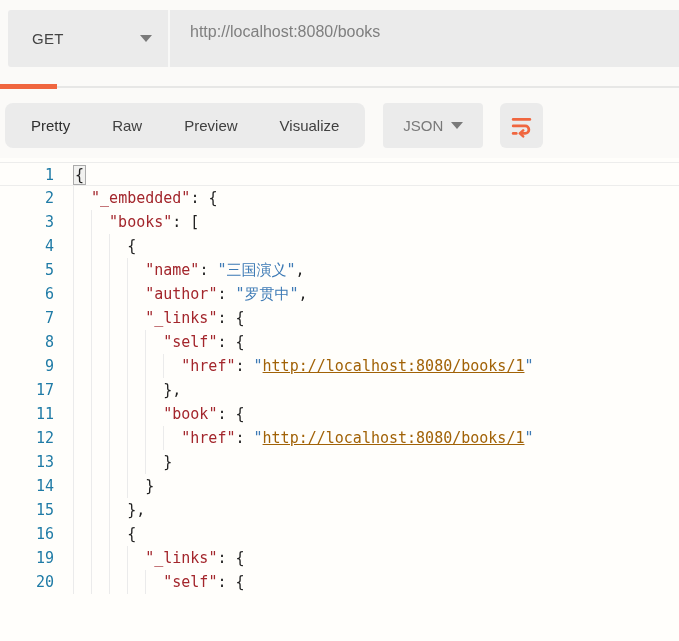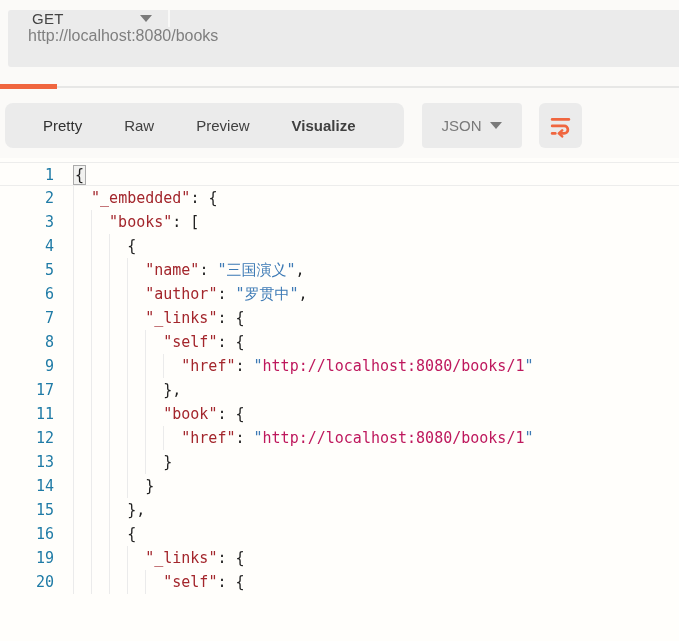--- a/index.html
+++ b/index.html
@@ -7,56 +7,56 @@
   body {
     font-family:"Liberation Sans", sans-serif;
     background:#fbfaf8;
     position:relative;
   }
 
   
   .request-bar {
     position:absolute; left:8px; top:10px; right:0; height:57px;
     background:#ebebeb; border-radius:3px 0 0 3px;
-    display:flex; align-items:stretch;flex-direction:column;
+    display:flex; align-items:stretch;
   }
   .method-select {
     width:162px; display:flex; align-items:center;
     padding:0 16px 0 24px; cursor:pointer;
     border-right:2px solid #f8f8f7;
   }
   .method-label { font-size:15px; color:#444444; letter-spacing:.3px; flex:1; }
   .caret {
     width:0; height:0; border-left:6px solid transparent;
     border-right:6px solid transparent; border-top:7px solid #7a7a7a;
   }
   .url-field {
-    flex:1; display:flex; padding:0 14px 13px 20px;
+    flex:1; display:flex; align-items:center; padding:0 14px 13px 20px;
   }
   .url-text { font-size:16px; color:#7f7f7f; }
 
   
   .tab-hairline {
     position:absolute; left:0; top:86px; width:679px; height:2px; background:#e7e7e6;
   }
   .tab-active-indicator {
     position:absolute; left:0; top:84px; width:57px; height:5px; background:#f0663f;
   }
 
   
   .resp-toolbar {
     position:absolute; left:5px; top:103px; right:0; height:45px;
     display:flex; align-items:stretch;
   }
   .view-group {
     background:#ebebeb; border-radius:8px; display:flex; align-items:center;
-    padding:0 38px; margin-right:18px;
+    padding:0 26px; margin-right:18px;
   }
   .view-tab { font-size:15px; color:#404040; margin-right:42px; cursor:pointer; white-space:nowrap; }
-  .view-tab:last-child { margin-right:10px;font-weight:bold; }
+  .view-tab:last-child { margin-right:0; }
   .view-tab.active { color:#303030; }
   .format-dropdown {
     background:#ebebeb; border-radius:4px; display:flex; align-items:center;
     padding:0 20px; margin-right:17px; cursor:pointer;
   }
   .format-label { font-size:15px; color:#797979; margin-right:8px; }
   .format-caret {
     width:0; height:0; border-left:6px solid transparent;
     border-right:6px solid transparent; border-top:7px solid #7a7a7a;
   }
@@ -80,21 +80,21 @@
     user-select:none;
   }
   .line-content { margin-left:19px; }
   .iguide {
     display:inline-block; width:2ch; height:24px; vertical-align:top;
     border-left:1px solid #ebebeb;
   }
   .c-key  { color:#a3262c; }
   .c-punc { color:#1f1f1f; }
   .c-str  { color:#3d7ab5; }
-  .c-link { color:#be185d; cursor:pointer; }
+  .c-link { color:#a16207; text-decoration:underline; cursor:pointer; }
   .c-bm   { color:#1f1f1f; background:#f2f2f0; border:1px solid #ababab; padding:0 1px; }
 </style>
 </head>
 <body>
 
 <div class="request-bar">
   <div class="method-select">
     <span class="method-label">GET</span>
     <span class="caret"></span>
   </div>

